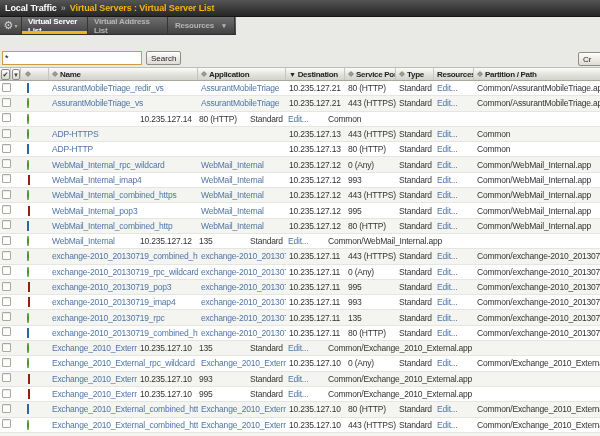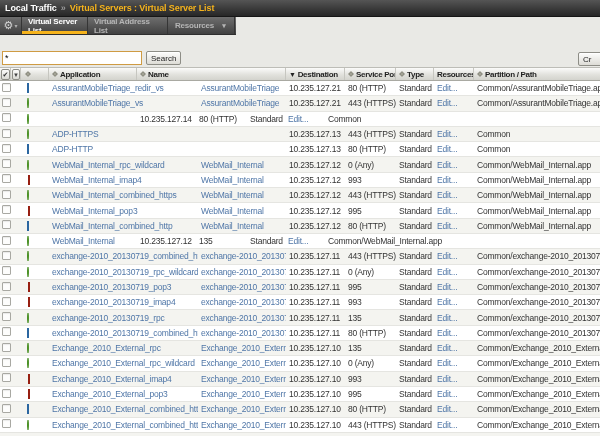--- a/index.html
+++ b/index.html
@@ -135,28 +135,28 @@
   <div class="th c-cb" style="padding-left:1px;">
     <button class="mini-btn" style="width:10px;height:11px;font-size:7px;"><span>✔</span></button>
   </div>
   <div class="th c-dd" style="padding-left:1px;">
     <button class="mini-btn" style="width:9px;height:11px;"><span class="mini-caret">▼</span></button>
   </div>
   <div class="th c-st" style="padding-left:4px;">
     <span class="sort-diamond"></span>
     <span>Status</span>
   </div>
+  <div class="th c-name">
+    <span class="sort-diamond"></span>
+    <span>Name</span>
+  </div>
   <div class="th c-app">
     <span class="sort-diamond"></span>
     <span>Application</span>
   </div>
-  <div class="th c-name">
-    <span class="sort-diamond"></span>
-    <span>Name</span>
-  </div>
   <div class="th c-dest">
     <span class="sort-desc">▼</span>
     <span>Destination</span>
   </div>
   <div class="th c-port">
     <span class="sort-diamond"></span>
     <span>Service Port</span>
   </div>
   <div class="th c-type">
     <span class="sort-diamond"></span>
@@ -558,23 +558,20 @@
   </div>
 
   <div class="row alt">
     <div class="cell c-cb">
       <input type="checkbox" class="rowcheck" style="">
     </div>
     <div class="cell c-dd"></div>
     <div class="cell c-st">
       <span class="st st-available"></span>
     </div>
-    <div class="cell c-name">
-      <span class="link">Exchange_2010_External_rpc</span>
-    </div>
     <div class="cell c-app">
       <span class="link">Exchange_2010_External</span>
     </div>
     <div class="cell c-dest">10.235.127.10</div>
     <div class="cell c-port">135</div>
     <div class="cell c-type">Standard</div>
     <div class="cell c-res">
       <span class="link">Edit...</span>
     </div>
     <div class="cell c-part">Common/Exchange_2010_External.app</div>
@@ -604,46 +601,40 @@
   </div>
 
   <div class="row alt">
     <div class="cell c-cb">
       <input type="checkbox" class="rowcheck" style="">
     </div>
     <div class="cell c-dd"></div>
     <div class="cell c-st">
       <span class="st st-offline"></span>
     </div>
-    <div class="cell c-name">
-      <span class="link">Exchange_2010_External_imap4</span>
-    </div>
     <div class="cell c-app">
       <span class="link">Exchange_2010_External</span>
     </div>
     <div class="cell c-dest">10.235.127.10</div>
     <div class="cell c-port">993</div>
     <div class="cell c-type">Standard</div>
     <div class="cell c-res">
       <span class="link">Edit...</span>
     </div>
     <div class="cell c-part">Common/Exchange_2010_External.app</div>
   </div>
 
   <div class="row">
     <div class="cell c-cb">
       <input type="checkbox" class="rowcheck" style="">
     </div>
     <div class="cell c-dd"></div>
     <div class="cell c-st">
       <span class="st st-offline"></span>
     </div>
-    <div class="cell c-name">
-      <span class="link">Exchange_2010_External_pop3</span>
-    </div>
     <div class="cell c-app">
       <span class="link">Exchange_2010_External</span>
     </div>
     <div class="cell c-dest">10.235.127.10</div>
     <div class="cell c-port">995</div>
     <div class="cell c-type">Standard</div>
     <div class="cell c-res">
       <span class="link">Edit...</span>
     </div>
     <div class="cell c-part">Common/Exchange_2010_External.app</div>

